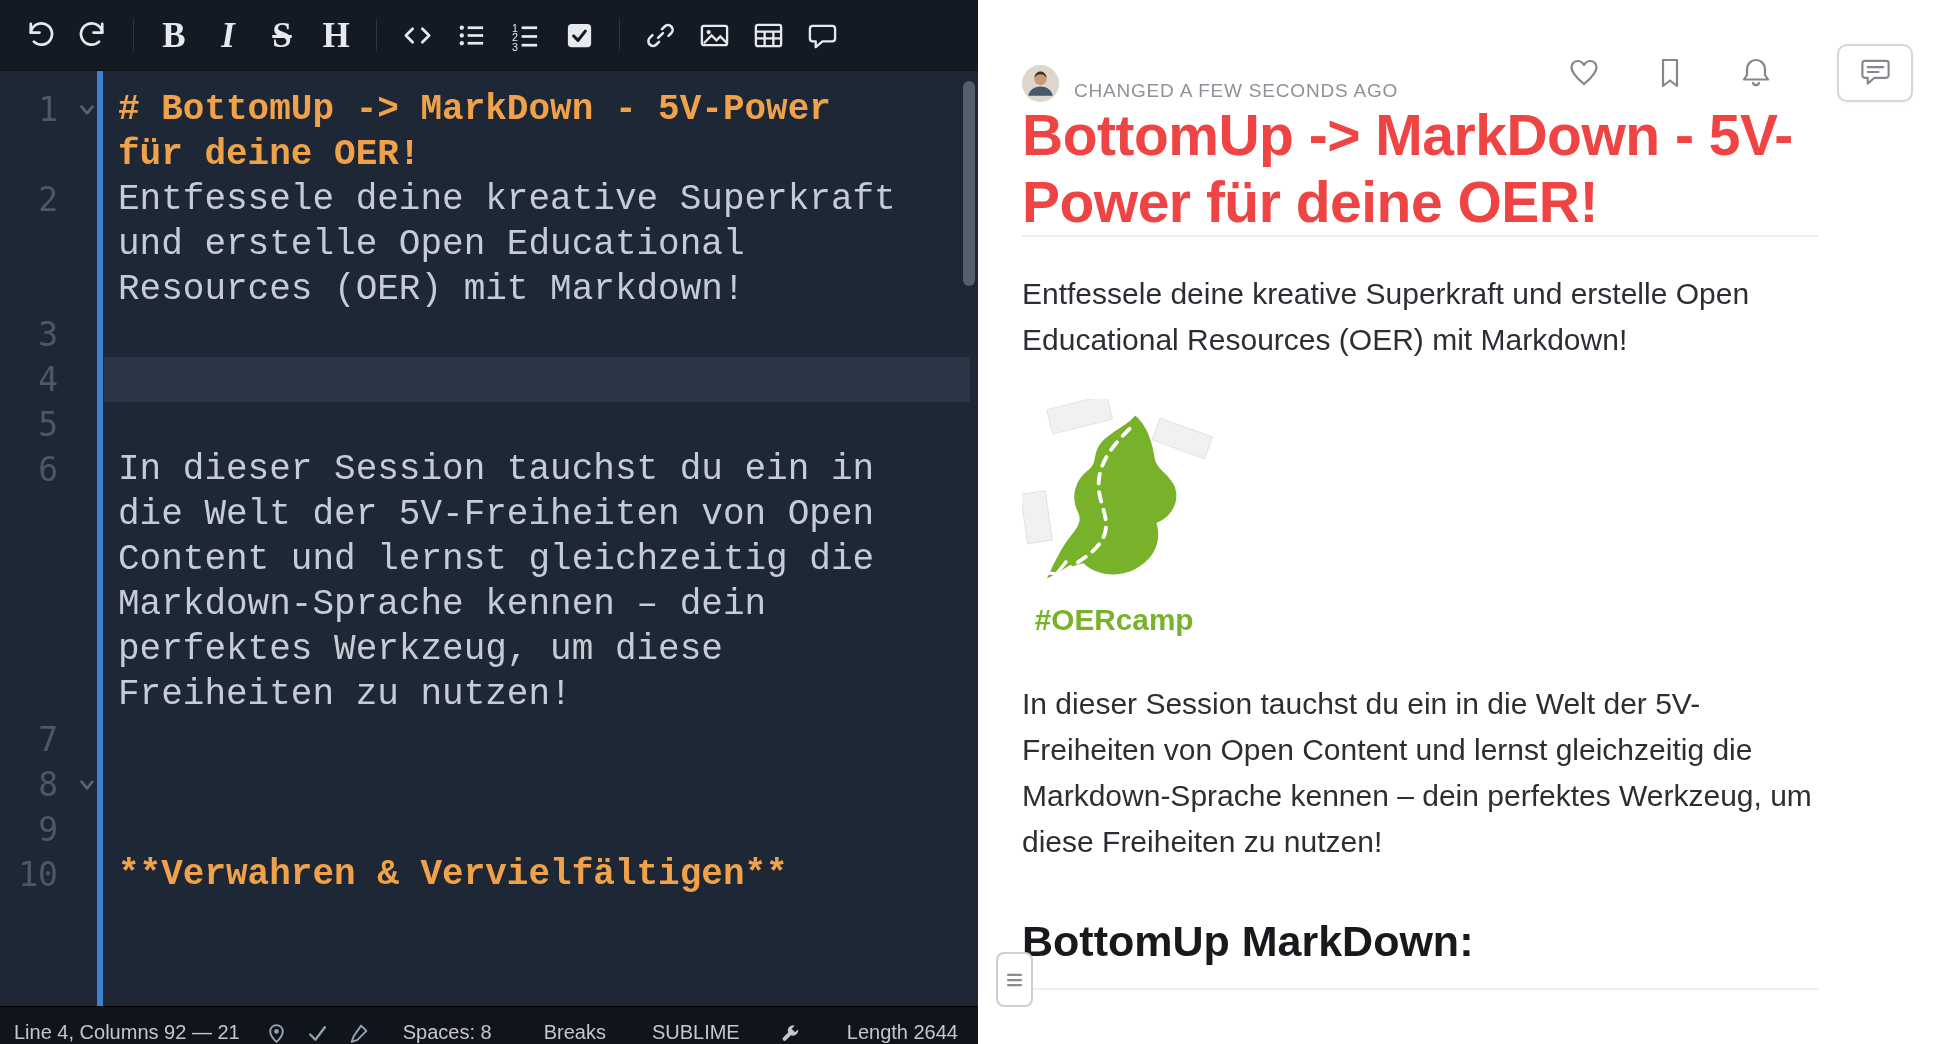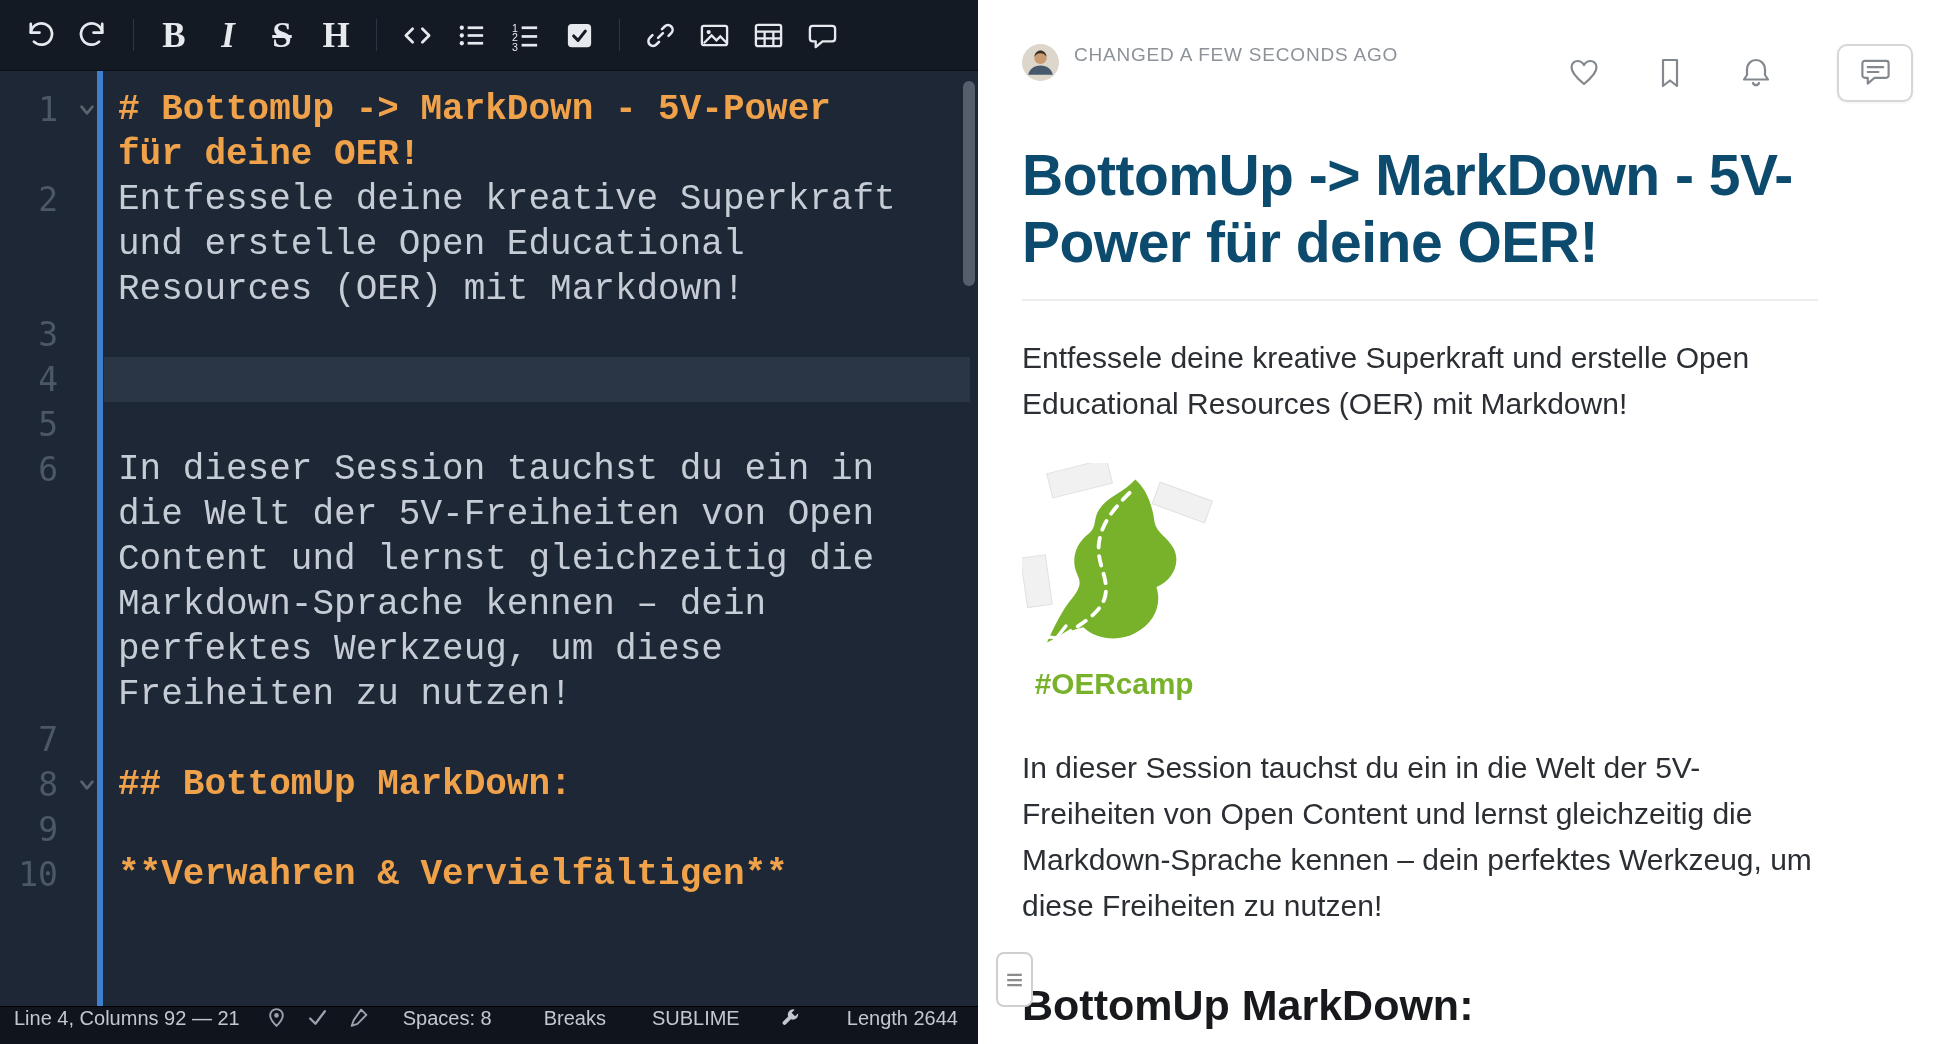--- a/index.html
+++ b/index.html
@@ -27,46 +27,46 @@
   .fold svg{width:22px;height:22px}
   .content{position:relative;flex:1;max-width:792px;min-height:45px;padding-left:2px;font-family:Liberation Mono, monospace;font-size:36px;line-height:45px;color:var(--editor-text,#c6ccd5);white-space:pre-wrap;overflow-wrap:break-word}
   .md-heading{color:var(--heading-orange,#f0a24b);font-weight:bold}
   .md-text{color:var(--editor-text,#c6ccd5)}
   .md-punct{color:#d2d7de}
   .md-url{color:var(--url-blue,#66a5e6)}
   .md-bold{color:var(--heading-orange,#f0a24b);font-weight:bold}
   .cursor{display:inline-block;width:0;height:36px;border-left:3px solid #fff;vertical-align:text-bottom;margin:0 -1px}
   .scrollbar-thumb{position:absolute;right:3px;top:10px;width:12px;height:205px;border-radius:7px;background:rgba(190,200,212,.35)}
 
-  .status-bar{flex:0 0 38px;background:var(--statusbar-bg,#0f141d);border-top:1px solid #000;display:flex;align-items:flex-start;padding:0 20px 0 14px;color:#c3c8d0;font-size:20px}
+  .status-bar{flex:0 0 38px;background:var(--statusbar-bg,#0f141d);border-top:1px solid #000;display:flex;align-items:flex-end;padding:0 20px 0 14px;color:#c3c8d0;font-size:20px}
   .st-pos{margin-right:26px}
   .st-icons{display:flex;align-items:center;gap:20px;color:#9aa2ad}
   .st-icon{display:inline-flex;width:21px;height:21px}
   .st-icon svg{width:21px;height:21px}
   .st-spaces{margin-left:34px}
   .st-breaks{margin-left:52px}
   .st-keymap{margin-left:46px}
   .st-wrench{margin-left:40px}
   .st-length{margin-left:auto}
 
   
   .preview-pane{position:relative;flex:1;background:#fff;padding:0 25px 0 44px;overflow:hidden}
   .split-handle{position:absolute;left:18px;top:952px;width:37px;height:55px;background:#fff;border:2px solid #cfcfcf;border-radius:8px;display:flex;align-items:center;justify-content:center;color:#8c8c8c;font-size:30px;cursor:col-resize}
-  .preview-header{display:flex;align-items:flex-start;padding-top:44px}
+  .preview-header{display:flex;align-items:flex-end;padding-top:44px}
   .avatar{width:37px;height:37px;border-radius:50%;overflow:hidden;flex:0 0 37px}
   .avatar svg{display:block;width:37px;height:37px}
   .meta{margin-left:15px;font-size:19px;letter-spacing:.8px;color:#8d9299}
   .header-icons{margin-left:auto;display:flex;align-items:center;gap:52px;color:#83888f}
   .hd-icon{display:inline-flex;width:34px;height:34px;cursor:pointer}
   .hd-icon svg{width:34px;height:34px}
   .comment-btn{margin-left:12px;width:76px;height:58px;background:#fff;border:2px solid #d6d6d6;border-radius:10px;display:flex;align-items:center;justify-content:center;box-shadow:0 1px 3px rgba(0,0,0,.06);color:#83888f;cursor:pointer}
   .comment-btn svg{width:33px;height:33px}
 
   .markdown-body{max-width:796px}
-  .markdown-body h1{margin-top:40px;font-size:57px;line-height:1.17;font-weight:bold;color:#0c4a6e;letter-spacing:-.5px;padding-bottom:24px;border-bottom:2px solid #ebedef}
+  .markdown-body h1{font-size:57px;line-height:1.17;font-weight:bold;color:#ef4444;letter-spacing:-.5px;border-bottom:2px solid #ebedef}
   .markdown-body p{margin-top:34px;font-size:30px;line-height:1.53;color:#2b2f33}
   .logo{margin-top:36px;color:var(--oercamp-green,#78b22a)}
   .markdown-body h2{margin-top:52px;font-size:43px;font-weight:bold;color:#17191c;padding-bottom:22px;border-bottom:2px solid #ebedef}
 </style>
 </head>
 <body>
 
 <div class="app">
 
   <div class="editor-pane">
@@ -237,21 +237,20 @@
           </div>
           <div class="cm-line">
             <div class="gutter">
               <span class="lnum">8</span>
               <span class="fold">
                 <svg viewBox="0 0 20 20">
                   <polyline points="5,7 10,13 15,7" fill="none" stroke="currentColor" stroke-width="2.4" stroke-linecap="round" stroke-linejoin="round"></polyline>
                 </svg>
               </span>
             </div>
-            <div class="content"><span class="md-heading">## BottomUp MarkDown:</span></div>
           </div>
           <div class="cm-line">
             <div class="gutter">
               <span class="lnum">9</span>
               <span class="fold"></span>
             </div>
             <div class="content"></div>
           </div>
           <div class="cm-line">
             <div class="gutter">

